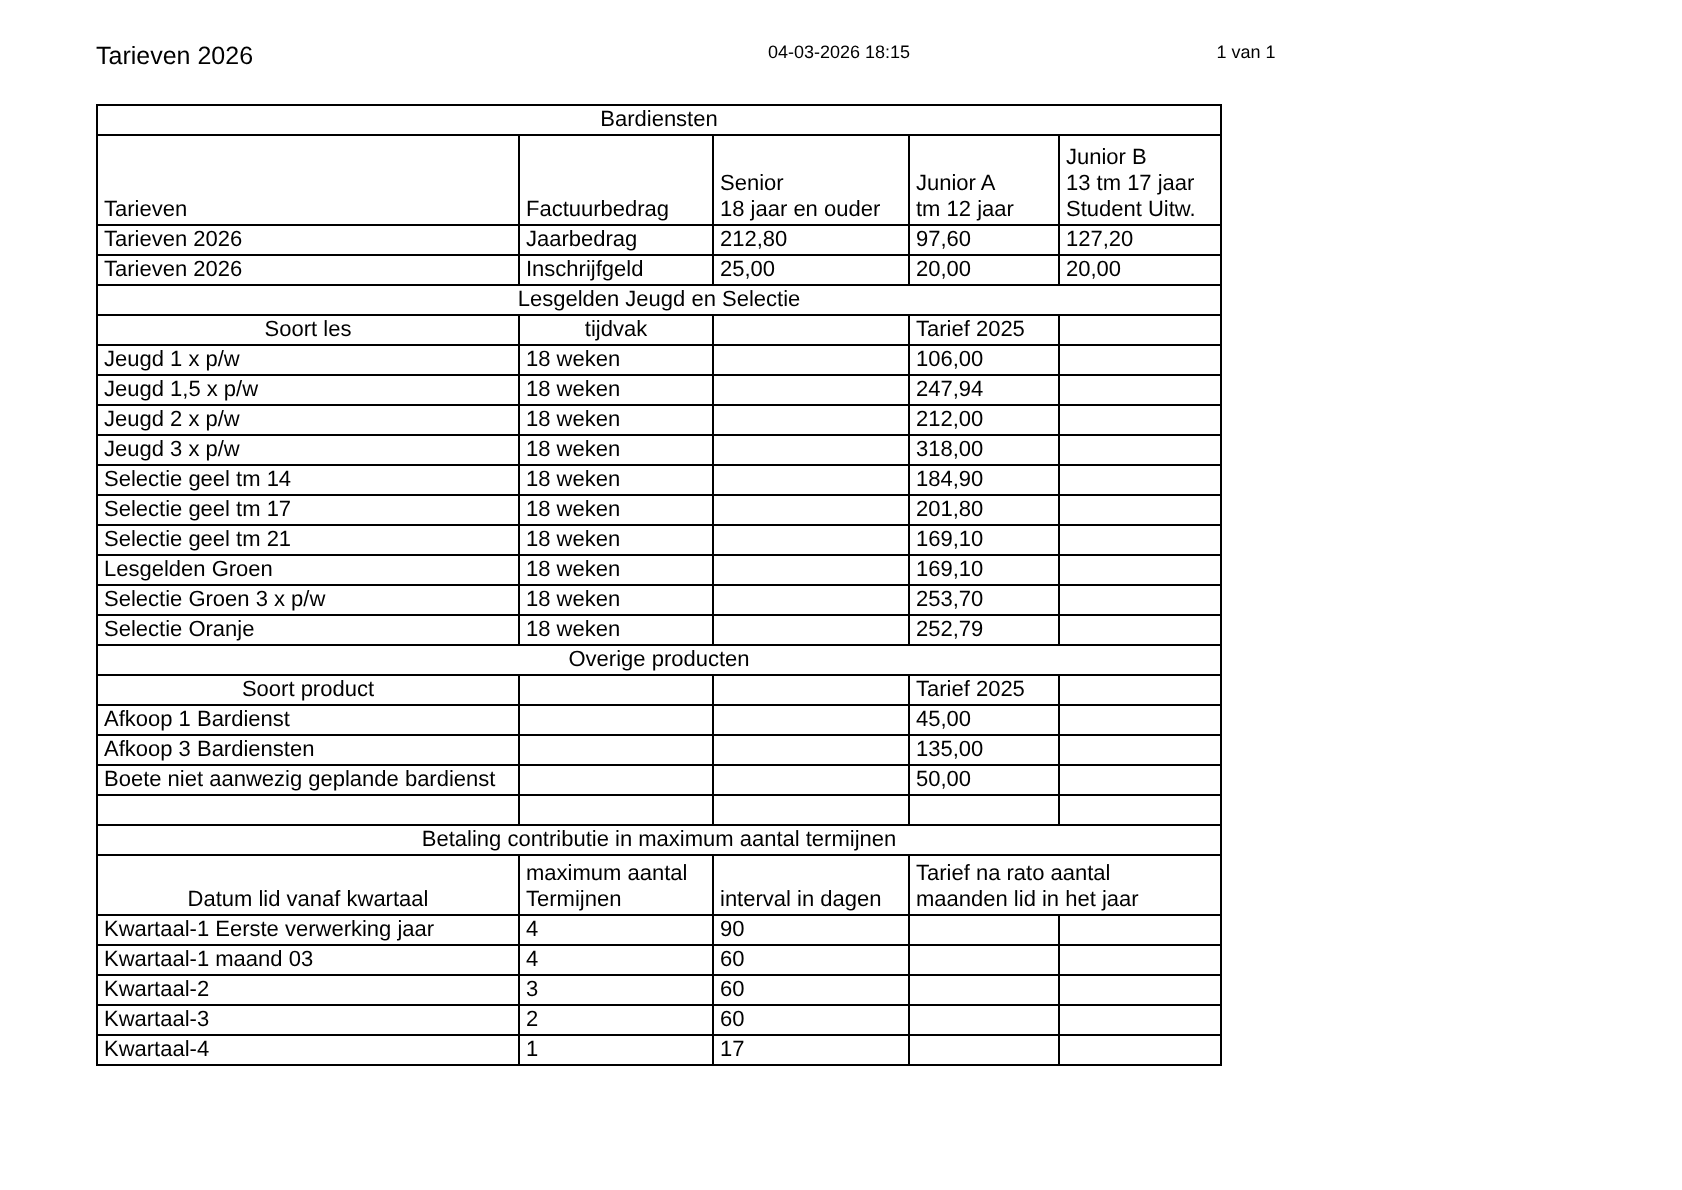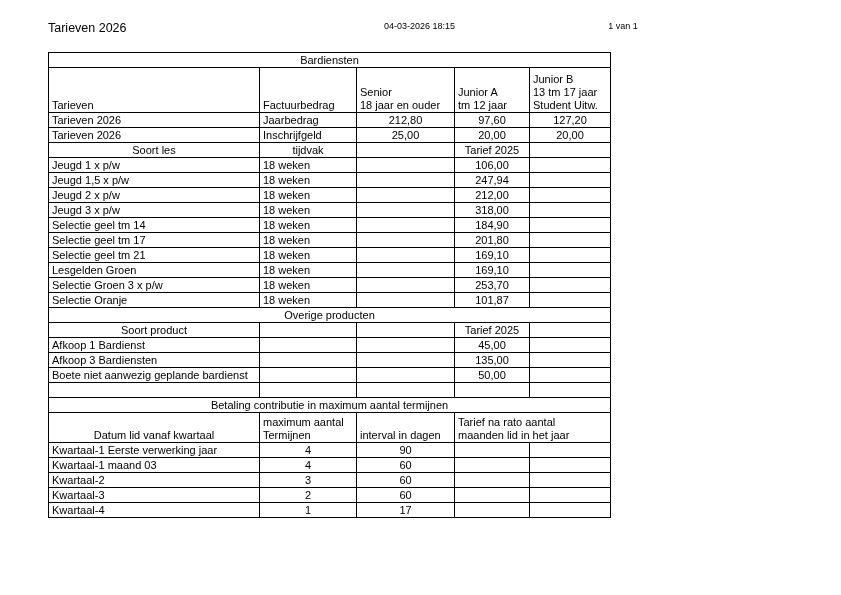--- a/index.html
+++ b/index.html
@@ -39,21 +39,21 @@
     white-space: nowrap;
     vertical-align: bottom;
     background: #fff;
   }
   td.sec {
     background: var(--section-green, #A5C178);
     text-align: center;
   }
   td.hdr { background: var(--header-gray, #D9D9D9); }
   td.lg  { background: var(--light-green, #EAF1DD); }
-  td.num { text-align: center; }
+  td.num { text-align: left; }
   td.ctr { text-align: center; margin-left: 30px; }
   tr.h3 td { height: 44px; }
   tr.h2 td { height: 29px; }
 </style>
 </head>
 <body>
 
 <div class="doc-header">
   <div class="left doc-title">Tarieven 2026</div>
   <div class="mid doc-datetime">04-03-2026 18:15</div>
@@ -99,20 +99,23 @@
   </tr>
   <tr>
     <td class="lg">Tarieven 2026</td>
     <td class="lg">Inschrijfgeld</td>
     <td class="lg num">25,00</td>
     <td class="lg num">20,00</td>
     <td class="lg num">20,00</td>
   </tr>
 
   <tr>
+    <td class="sec" colspan="5">Lesgelden Jeugd en Selectie</td>
+  </tr>
+  <tr>
     <td class="hdr ctr">Soort les</td>
     <td class="hdr ctr">tijdvak</td>
     <td class="hdr"></td>
     <td class="hdr num">Tarief 2025</td>
     <td></td>
   </tr>
   <tr>
     <td>Jeugd 1 x p/w</td>
     <td>18 weken</td>
     <td></td>
@@ -172,21 +175,21 @@
     <td>Selectie Groen 3 x p/w</td>
     <td>18 weken</td>
     <td></td>
     <td class="num">253,70</td>
     <td></td>
   </tr>
   <tr>
     <td>Selectie Oranje</td>
     <td>18 weken</td>
     <td></td>
-    <td class="num">101,87</td>
+    <td class="num">252,79</td>
     <td></td>
   </tr>
 
   <tr>
     <td class="sec" colspan="5">Overige producten</td>
   </tr>
   <tr>
     <td class="hdr ctr">Soort product</td>
     <td class="hdr"></td>
     <td class="hdr"></td>

